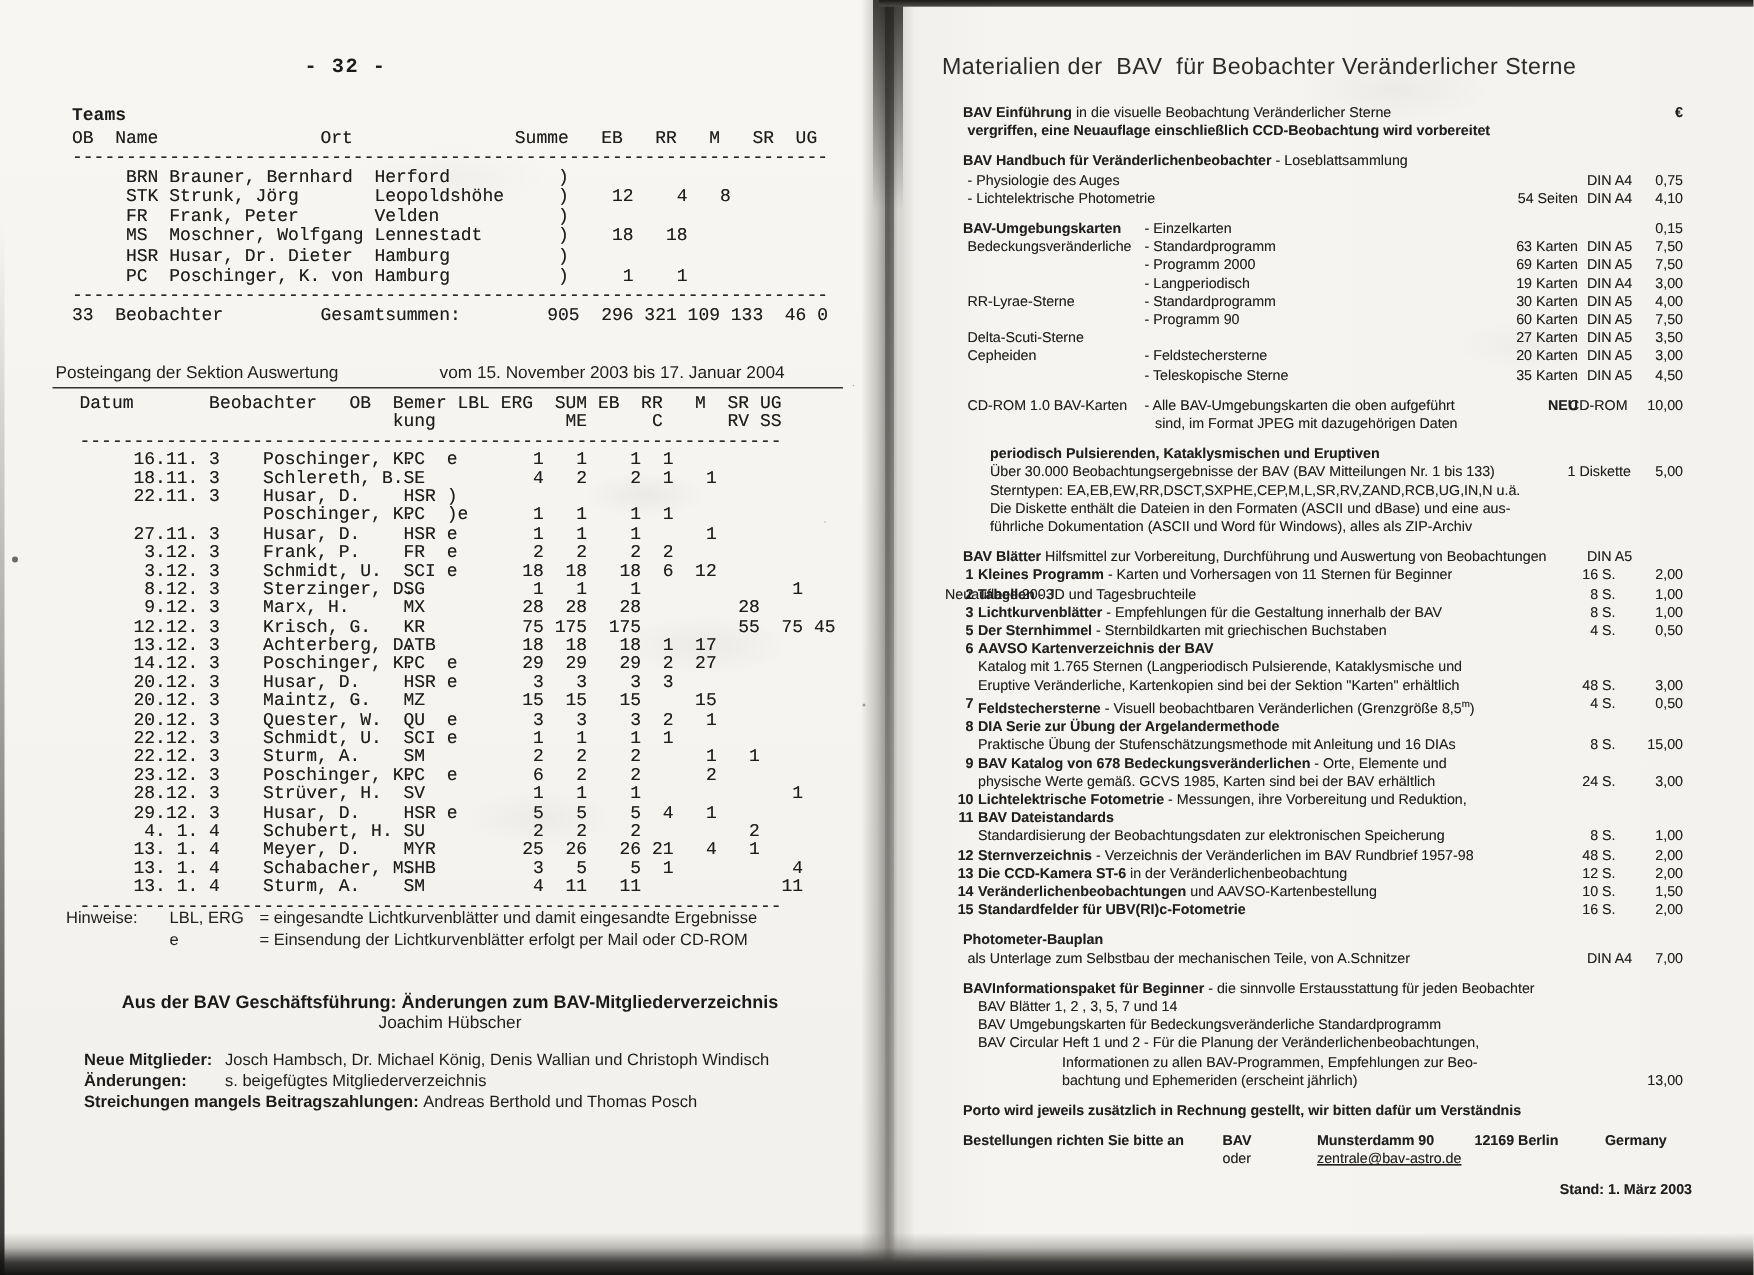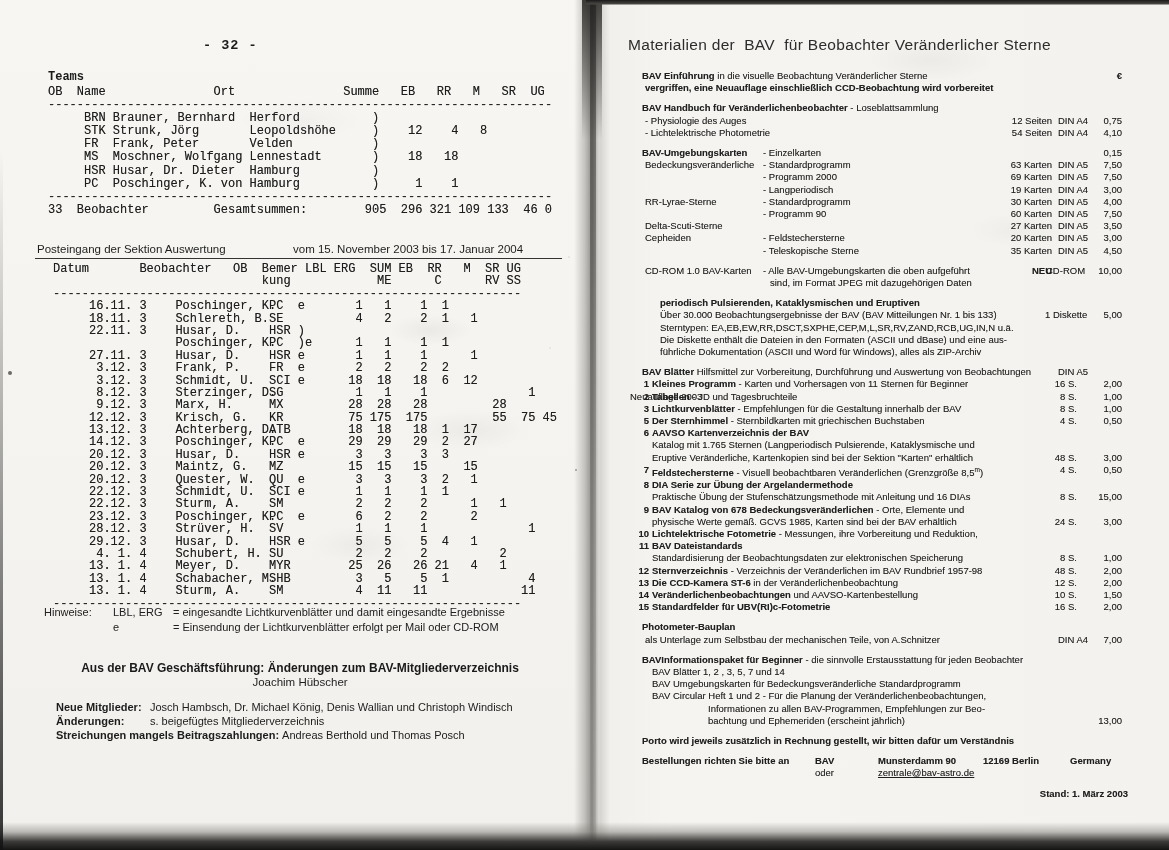--- a/index.html
+++ b/index.html
@@ -457,21 +457,21 @@
   </section>
 
   <section class="page page-right">
     <div class="smudge smudge-right"></div>
     <h1 class="rp-title">Materialien der  BAV  für Beobachter Veränderlicher Sterne</h1>
     <div class="r-content">
         <div class="r-row ind0"><span style="font-weight: bold;">BAV Einführung</span><span> in die visuelle Beobachtung Veränderlicher Sterne</span><span class="c c-eur">€</span></div>
         <div class="r-row ind1"><span style="font-weight: bold;">vergriffen, eine Neuauflage einschließlich CCD-Beobachtung wird vorbereitet</span></div>
         <div class="r-gap"></div>
         <div class="r-row ind0"><span style="font-weight: bold;">BAV Handbuch für Veränderlichenbeobachter</span><span> - Loseblattsammlung</span></div>
-        <div class="r-row ind1"><span>- Physiologie des Auges</span><span class="c c-seiten">12 Seiten</span><span class="c c-din">DIN A4</span><span class="c c-price">0,75</span></div>
+        <div class="r-row ind1"><span>- Physiologie des Auges</span><span class="c c-din">DIN A4</span><span class="c c-price">0,75</span></div>
         <div class="r-row ind1"><span>- Lichtelektrische Photometrie</span><span class="c c-seiten">54 Seiten</span><span class="c c-din">DIN A4</span><span class="c c-price">4,10</span></div>
         <div class="r-gap"></div>
         <div class="r-row ind0"><span style="font-weight: bold;">BAV-Umgebungskarten</span><span class="c c-desc">- Einzelkarten</span><span class="c c-price">0,15</span></div>
         <div class="r-row ind1"><span>Bedeckungsveränderliche</span><span class="c c-desc">- Standardprogramm</span><span class="c c-seiten">63 Karten</span><span class="c c-din">DIN A5</span><span class="c c-price">7,50</span></div>
         <div class="r-row ind1">
           <span class="c c-desc">- Programm 2000</span>
           <span class="c c-seiten">69 Karten</span>
           <span class="c c-din">DIN A5</span>
           <span class="c c-price">7,50</span>
         </div>

